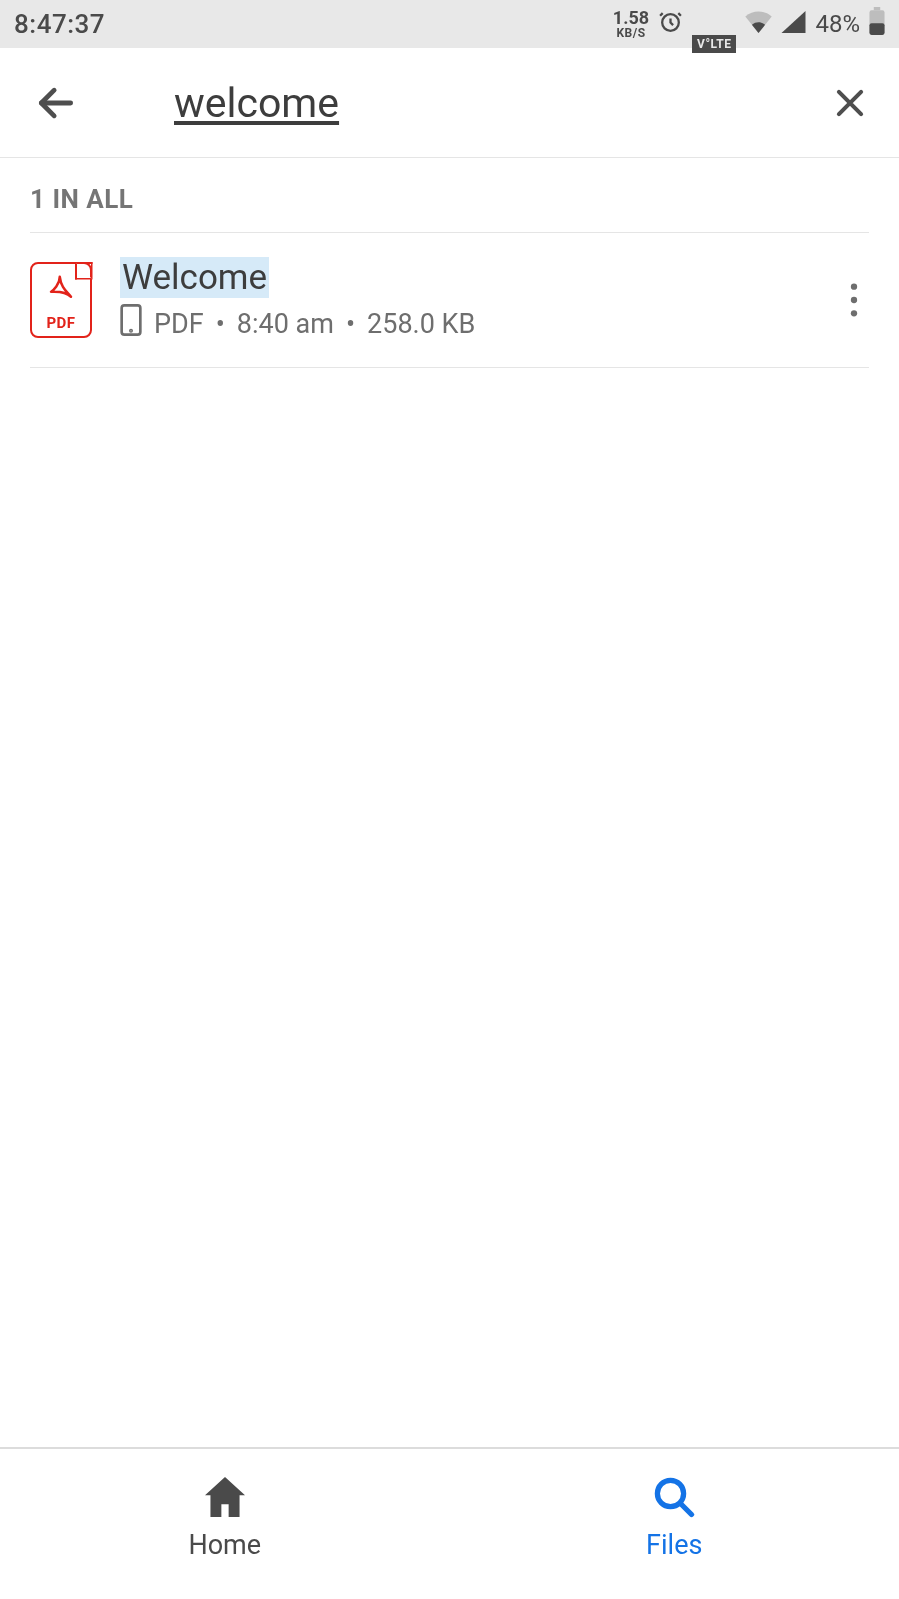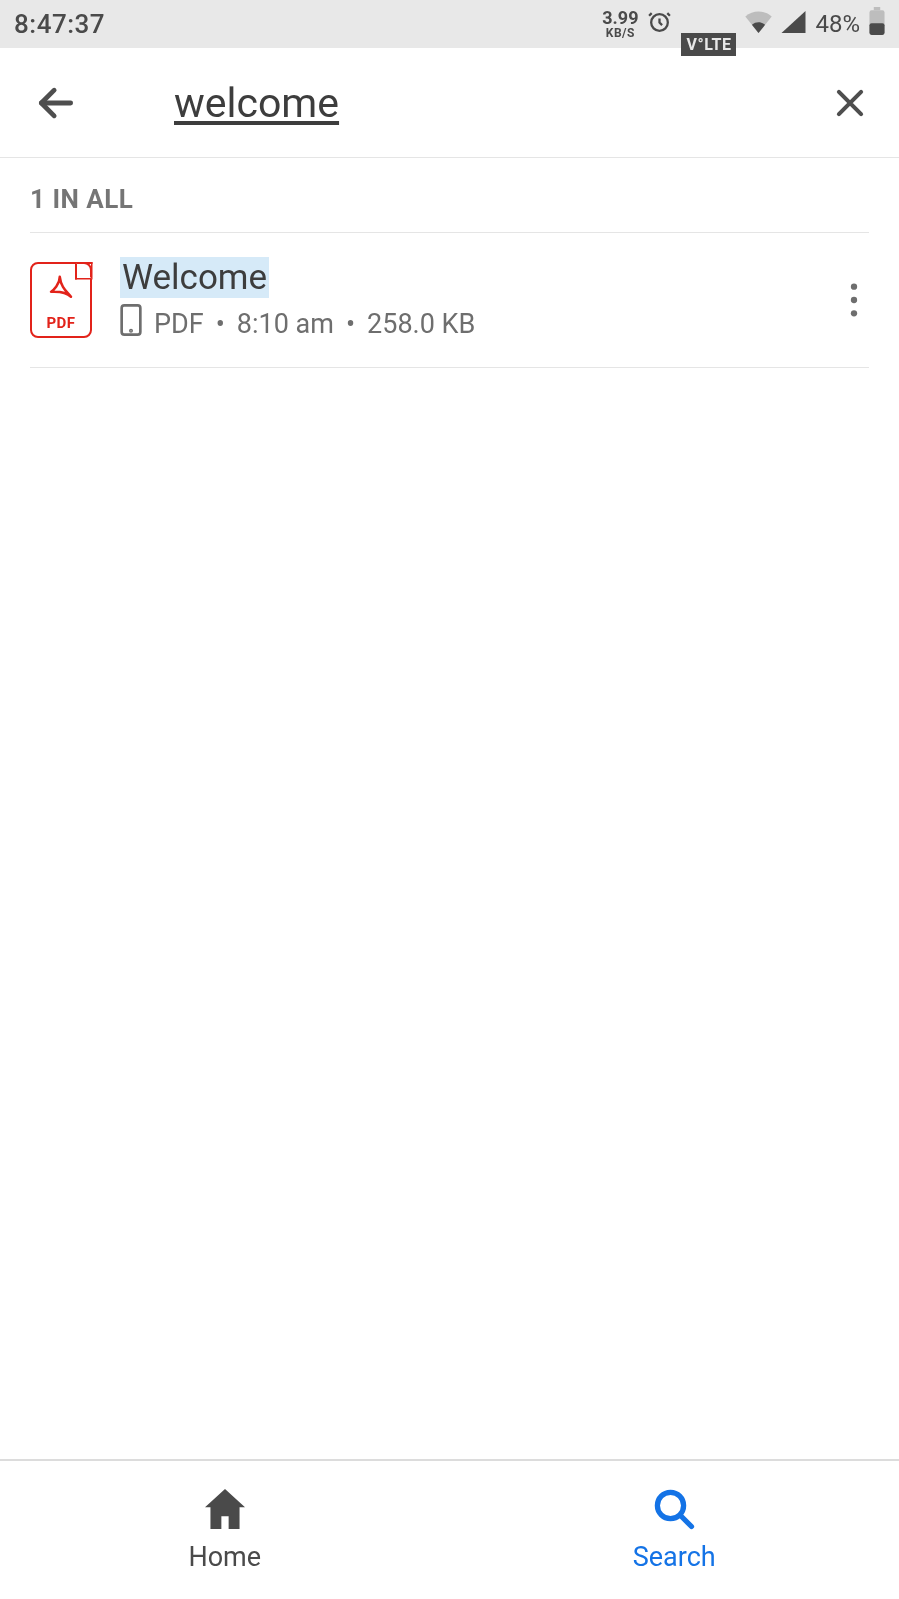--- a/index.html
+++ b/index.html
@@ -49,21 +49,21 @@
     font-weight: 700;
   }
   .net-speed .unit {
     font-size: 12px;
     font-weight: 700;
     letter-spacing: 0.5px;
   }
   .volte-badge {
     background: #4a4a4a;
     color: #e8e8e8;
-    font-size: 16px;
+    font-size: 12px;
     font-weight: 700;
     padding: 2px 5px;
     border-radius: 0;
     letter-spacing: 0.5px;
     margin-top: 40px;
   }
   .battery-pct {
     font-size: 24px;
     font-weight: 400;
   }
@@ -197,21 +197,21 @@
     display:flex;
     align-items:center;
     justify-content:center;
     flex-shrink:0;
     margin-left: 12px;
   }
 
   
   .bottom-nav {
     position:absolute;
-    left:0; right:0; bottom:0;
+    left:0; right:0; bottom:12px;
     height: 140px;
     border-top: 2px solid #dcdcdc;
     background:#fff;
     display:flex;
   }
   .nav-item{
     flex:1;
     display:flex;
     flex-direction:column;
     align-items:center;
@@ -230,21 +230,21 @@
     justify-content:center;
   }
 </style>
 </head>
 <body>
 
 <div class="status-bar">
   <div class="status-left">8:47:37</div>
   <div class="status-right">
     <div class="net-speed">
-      <span class="val">3.99</span>
+      <span class="val">1.58</span>
       <span class="unit">KB/S</span>
     </div>
     <span>
       <svg width="25" height="25" viewBox="0 0 24 24" fill="none" stroke="#4a4a4a" stroke-width="2.2">
         <circle cx="12" cy="13" r="8"></circle>
         <path d="M12 9v4l2.5 2.5"></path>
         <path d="M4.5 4 2 6.5M19.5 4 22 6.5"></path>
       </svg>
     </span>
     <span class="volte-badge">V°LTE</span>
@@ -303,21 +303,21 @@
       <div class="file-title"><span class="hl">Welcome</span></div>
       <div class="file-meta">
         <span>
           <svg width="22" height="32" viewBox="0 0 16 24" fill="none" stroke="#6e6e6e" stroke-width="2">
             <rect x="1" y="1" width="14" height="22" rx="2"></rect>
             <circle cx="8" cy="20" r="0.5" fill="#6e6e6e"></circle>
           </svg>
         </span>
         <span>PDF</span>
         <span class="dot">•</span>
-        <span>8:10 am</span>
+        <span>8:40 am</span>
         <span class="dot">•</span>
         <span>258.0 KB</span>
       </div>
     </div>
     <div class="more-btn">
       <svg width="8" height="34" viewBox="0 0 6 28" fill="#6e6e6e">
         <circle cx="3" cy="3" r="2.6"></circle>
         <circle cx="3" cy="14" r="2.6"></circle>
         <circle cx="3" cy="25" r="2.6"></circle>
       </svg>
@@ -335,15 +335,15 @@
     </span>
     <span>Home</span>
   </div>
   <div class="nav-item active">
     <span class="nav-icon">
       <svg width="42" height="42" viewBox="0 0 24 24" fill="none" stroke="#1473e6" stroke-width="3" stroke-linecap="round">
         <circle cx="10" cy="10" r="7.5"></circle>
         <path d="M16 16 22 22"></path>
       </svg>
     </span>
-    <span>Search</span>
+    <span>Files</span>
   </div>
 </div>
 
 </body></html>

